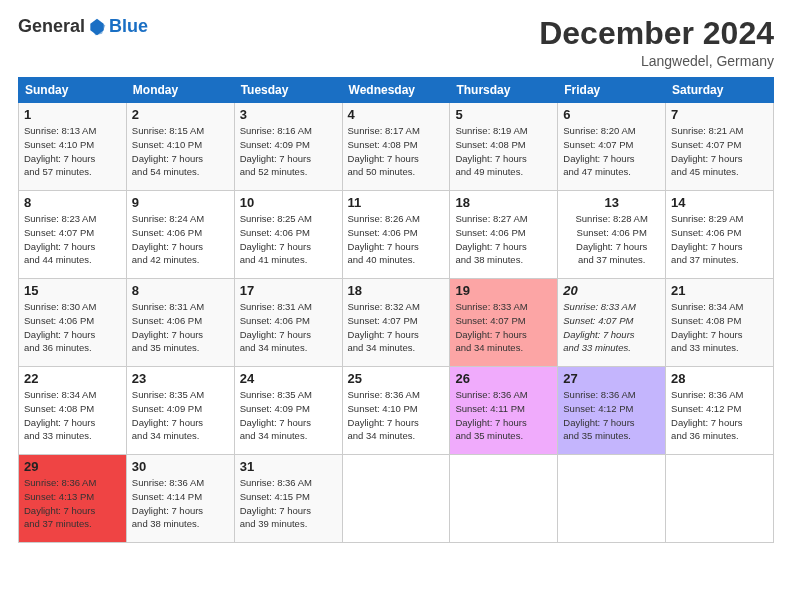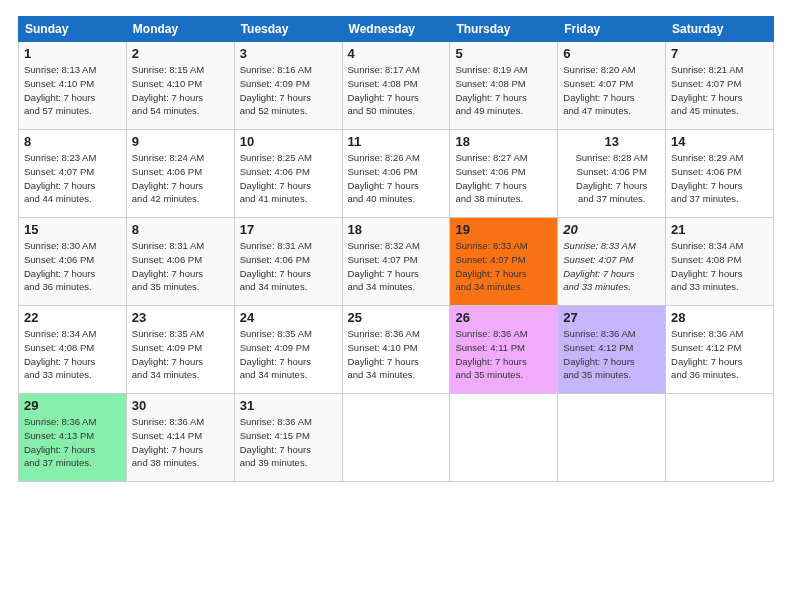--- a/index.html
+++ b/index.html
@@ -96,20 +96,36 @@
       line-height: 1.45;
     }
     .empty-cell {
       background: #fff !important;
     }
   </style>
 </head>
 <body>
 
 <div class="page">
+  <div class="header">
+    <div class="logo">
+      <div class="logo-text">
+        <span class="logo-general">General</span>
+        <svg class="logo-icon" viewBox="0 0 24 24" width="22" height="22">
+          <path d="M12 2 L20 8 L20 16 L12 22 L4 16 L4 8 Z" fill="#1a6fc4"></path>
+          <path d="M14 6 L22 10 L18 20 L10 22 L6 14 Z" fill="#1a6fc4" opacity="0.5"></path>
+        </svg>
+        <span class="logo-blue" style="margin-left:2px;">Blue</span>
+      </div>
+    </div>
+    <div class="title-block">
+      <div class="month-title">December 2024</div>
+      <div class="location">Langwedel, Germany</div>
+    </div>
+  </div>
 
   <table class="calendar">
     <thead>
       <tr>
         <th>Sunday</th>
         <th>Monday</th>
         <th>Tuesday</th>
         <th>Wednesday</th>
         <th>Thursday</th>
         <th>Friday</th>
@@ -187,21 +203,21 @@
             <div class="day-info">Sunrise: 8:31 AM<br>Sunset: 4:06 PM<br>Daylight: 7 hours<br>and 35 minutes.</div>
           </td>
           <td style="background: rgb(249, 249, 249);">
             <span class="day-num">17</span>
             <div class="day-info">Sunrise: 8:31 AM<br>Sunset: 4:06 PM<br>Daylight: 7 hours<br>and 34 minutes.</div>
           </td>
           <td style="background: rgb(249, 249, 249);">
             <span class="day-num">18</span>
             <div class="day-info">Sunrise: 8:32 AM<br>Sunset: 4:07 PM<br>Daylight: 7 hours<br>and 34 minutes.</div>
           </td>
-          <td style="background: #f97316;">
+          <td style="background: #fca5a5;">
             <span class="day-num">19</span>
             <div class="day-info">Sunrise: 8:33 AM<br>Sunset: 4:07 PM<br>Daylight: 7 hours<br>and 34 minutes.</div>
           </td>
           <td style="background: rgb(249, 249, 249); font-style: italic;">
             <span class="day-num">20</span>
             <div class="day-info">Sunrise: 8:33 AM<br>Sunset: 4:07 PM<br>Daylight: 7 hours<br>and 33 minutes.</div>
           </td>
           <td style="background: rgb(249, 249, 249);">
             <span class="day-num">21</span>
             <div class="day-info">Sunrise: 8:34 AM<br>Sunset: 4:08 PM<br>Daylight: 7 hours<br>and 33 minutes.</div>
@@ -231,21 +247,21 @@
           <td style="background: #c4b5fd;">
             <span class="day-num">27</span>
             <div class="day-info">Sunrise: 8:36 AM<br>Sunset: 4:12 PM<br>Daylight: 7 hours<br>and 35 minutes.</div>
           </td>
           <td style="background: rgb(255, 255, 255);">
             <span class="day-num">28</span>
             <div class="day-info">Sunrise: 8:36 AM<br>Sunset: 4:12 PM<br>Daylight: 7 hours<br>and 36 minutes.</div>
           </td>
         </tr>
         <tr>
-          <td style="background: #86efac;">
+          <td style="background: #ef4444;">
             <span class="day-num">29</span>
             <div class="day-info">Sunrise: 8:36 AM<br>Sunset: 4:13 PM<br>Daylight: 7 hours<br>and 37 minutes.</div>
           </td>
           <td style="background: rgb(249, 249, 249);">
             <span class="day-num">30</span>
             <div class="day-info">Sunrise: 8:36 AM<br>Sunset: 4:14 PM<br>Daylight: 7 hours<br>and 38 minutes.</div>
           </td>
           <td style="background: rgb(249, 249, 249);">
             <span class="day-num">31</span>
             <div class="day-info">Sunrise: 8:36 AM<br>Sunset: 4:15 PM<br>Daylight: 7 hours<br>and 39 minutes.</div>

